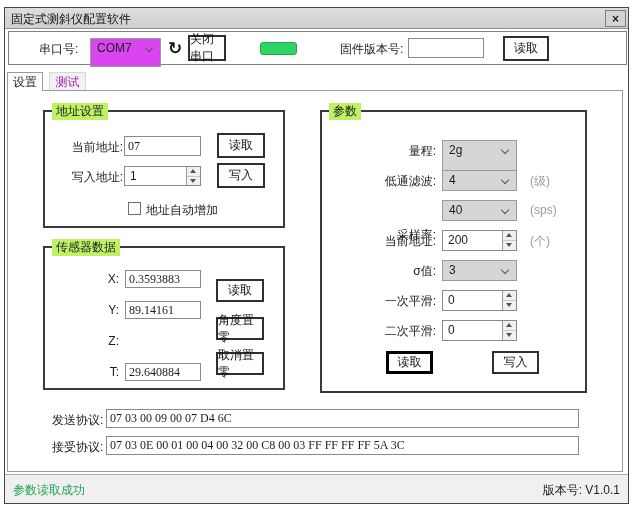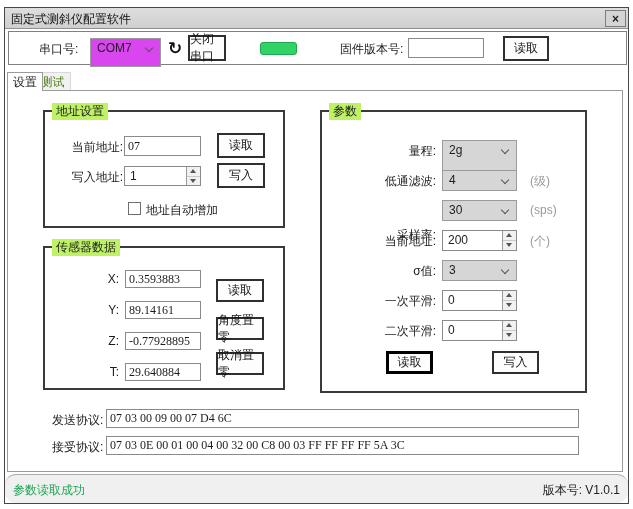--- a/index.html
+++ b/index.html
@@ -46,35 +46,35 @@
     background:#2fd366; border:1px solid #1fa94e; border-radius:3px; }
   #refresh { position:absolute; left:156px; top:6px; width:20px; height:20px;
     font-size:17px; font-weight:bold; color:#111; line-height:20px; text-align:center; cursor:pointer;
     font-family:"DejaVu Sans",sans-serif; }
 
   
   .tab { position:absolute; top:64px; height:19px; font-size:12px; text-align:center;
     line-height:18px; cursor:pointer; }
   #tab-settings { left:2px; width:36px; background:#fff; border:1px solid #9a9a9a;
     border-bottom:none; z-index:2; }
-  #tab-test { left:29px; width:37px; background:#f1f1f1; border:1px solid #d8d8d8;
-    border-bottom:none; color:#4d7c0f; }
+  #tab-test { left:44px; width:37px; background:#f1f1f1; border:1px solid #d8d8d8;
+    border-bottom:none; color:#a21caf; }
   #tab-page { position:absolute; left:2px; top:82px; width:616px; height:382px;
     border:1px solid #9a9a9a; background:#fff; z-index:1; }
 
   
   .group { position:absolute; border:2px solid #3a3a3a; background:#fff; }
   .group > .gtitle { position:absolute; top:-9px; left:7px; background:#bef264;
     padding:0 4px; font-size:12px; }
   .unit { color:#9a9a9a; }
   .cb { position:absolute; width:13px; height:13px; border:1px solid #6e6e6e; background:#fff; cursor:pointer; }
 
   
   #statusbar { position:absolute; left:0; right:0; bottom:0; height:29px;
-    background:#f0f0f0; border-top:1px solid #ababab;border-radius:11px; }
+    background:#f0f0f0; border-top:1px solid #ababab; }
   #status-msg { position:absolute; left:8px; top:7px; color:#1fa653; }
   #version { position:absolute; right:8px; top:7px; color:#222; }
 </style>
 </head>
 <body>
 
 <div id="window">
 
   <div id="titlebar">
     <span class="title">固定式测斜仪配置软件</span>
@@ -125,21 +125,20 @@
     <div class="group" style="left:35px;top:155px;width:242px;height:144px;">
       <span class="gtitle">传感器数据</span>
 
       <span class="lbl" style="left:16px;top:24px;width:58px;text-align:right;">X:</span>
       <input class="tfield" style="left: 80px; top: 22px; width: 76px; height: 18px;" value="0.3593883">
 
       <span class="lbl" style="left:16px;top:55px;width:58px;text-align:right;">Y:</span>
       <input class="tfield" style="left: 80px; top: 53px; width: 76px; height: 18px;" value="89.14161">
 
       <span class="lbl" style="left:16px;top:86px;width:58px;text-align:right;">Z:</span>
-      <input class="tfield" style="left: 80px; top: 84px; width: 76px; height: 18px;" value="-0.77928895">
 
       <span class="lbl" style="left:16px;top:117px;width:58px;text-align:right;">T:</span>
       <input class="tfield" style="left: 80px; top: 115px; width: 76px; height: 18px;" value="29.640884">
 
       <div class="btn" style="left:171px;top:31px;width:48px;height:23px;">读取</div>
       <div class="btn" style="left:171px;top:69px;width:48px;height:23px;">角度置零</div>
       <div class="btn" style="left:171px;top:104px;width:48px;height:23px;">取消置零</div>
     </div>
 
     <div class="group" style="left:312px;top:19px;width:267px;height:283px;">
@@ -153,21 +152,21 @@
 
       <span class="lbl" style="left:34px;top:61px;width:80px;text-align:right;">低通滤波:</span>
       <div class="combo" style="left:120px;top:58px;width:75px;height:21px;">
         <span class="val">4</span>
           <span class="chev"></span>
       </div>
       <span class="lbl unit" style="left:208px;top:61px;">(级)</span>
 
       <span class="lbl" style="left:34px;top:91px;width:80px;text-align:right;margin-top:24px;">采样率:</span>
       <div class="combo" style="left:120px;top:88px;width:75px;height:21px;">
-        <span class="val">30</span>
+        <span class="val">40</span>
           <span class="chev"></span>
       </div>
       <span class="lbl unit" style="left:208px;top:91px;">(sps)</span>
 
       <span class="lbl" style="left:34px;top:121px;width:80px;text-align:right;">当前地址:</span>
       <div class="spinbox" style="left:120px;top:118px;width:75px;height:21px;">
         <span class="val">200</span>
         <div class="spin">
             <div class="up"></div>
             <div class="dn"></div>

